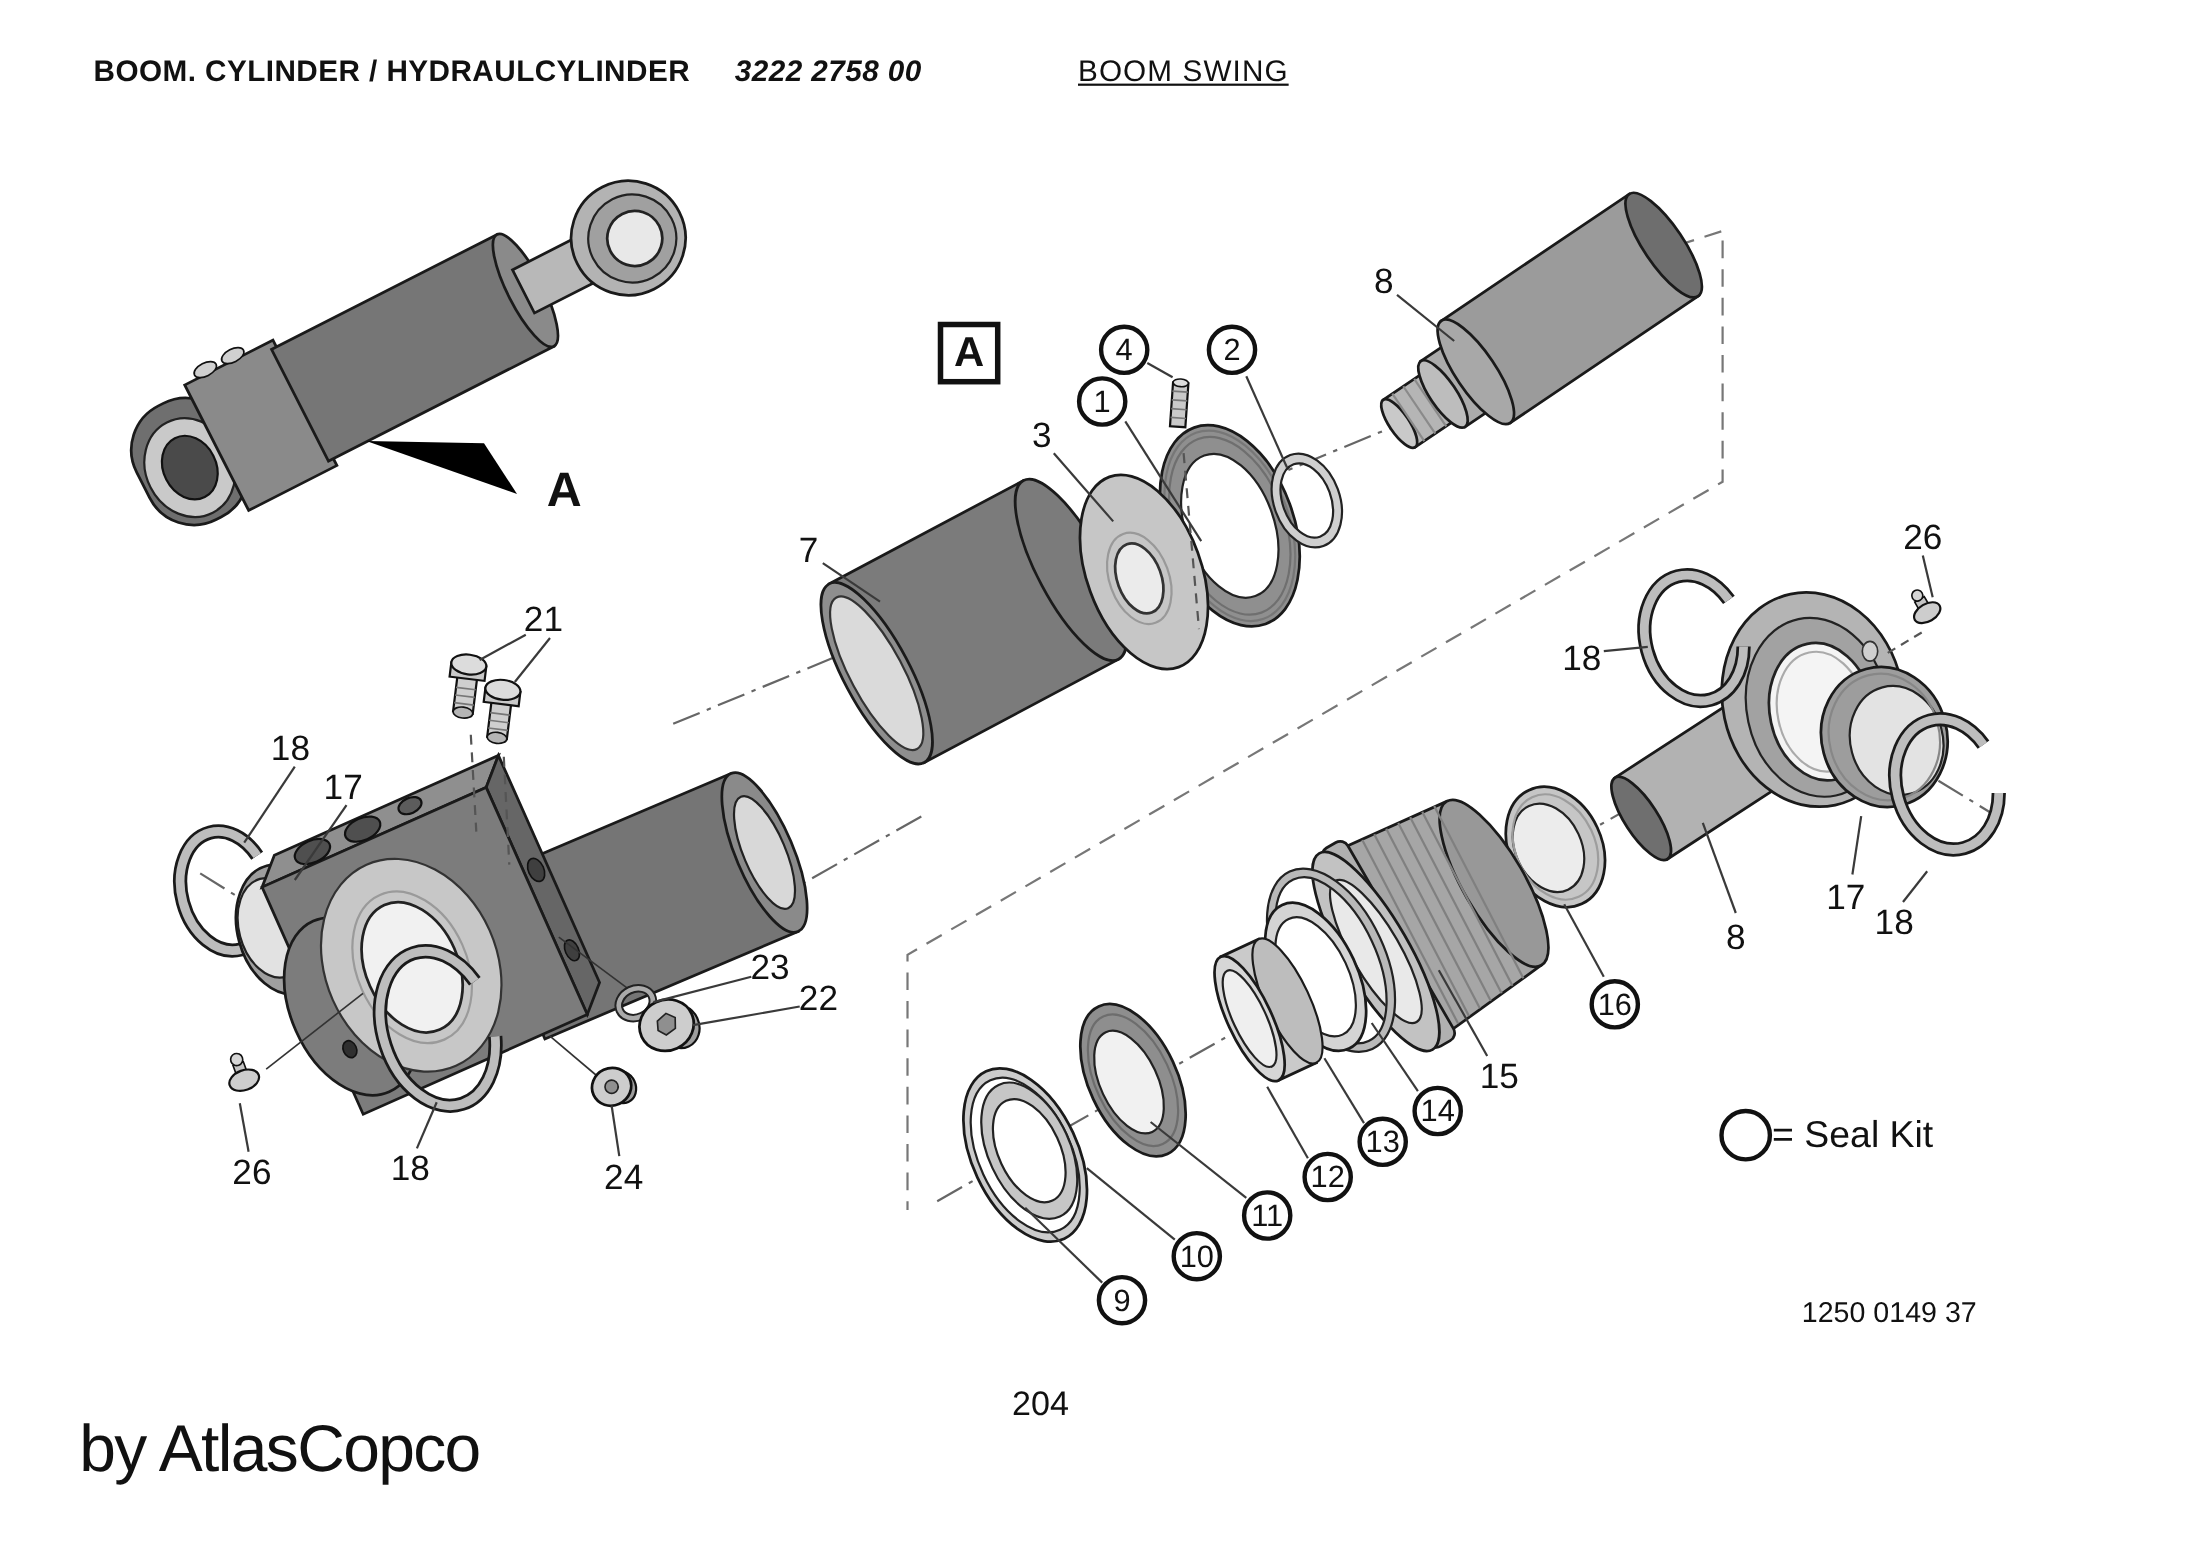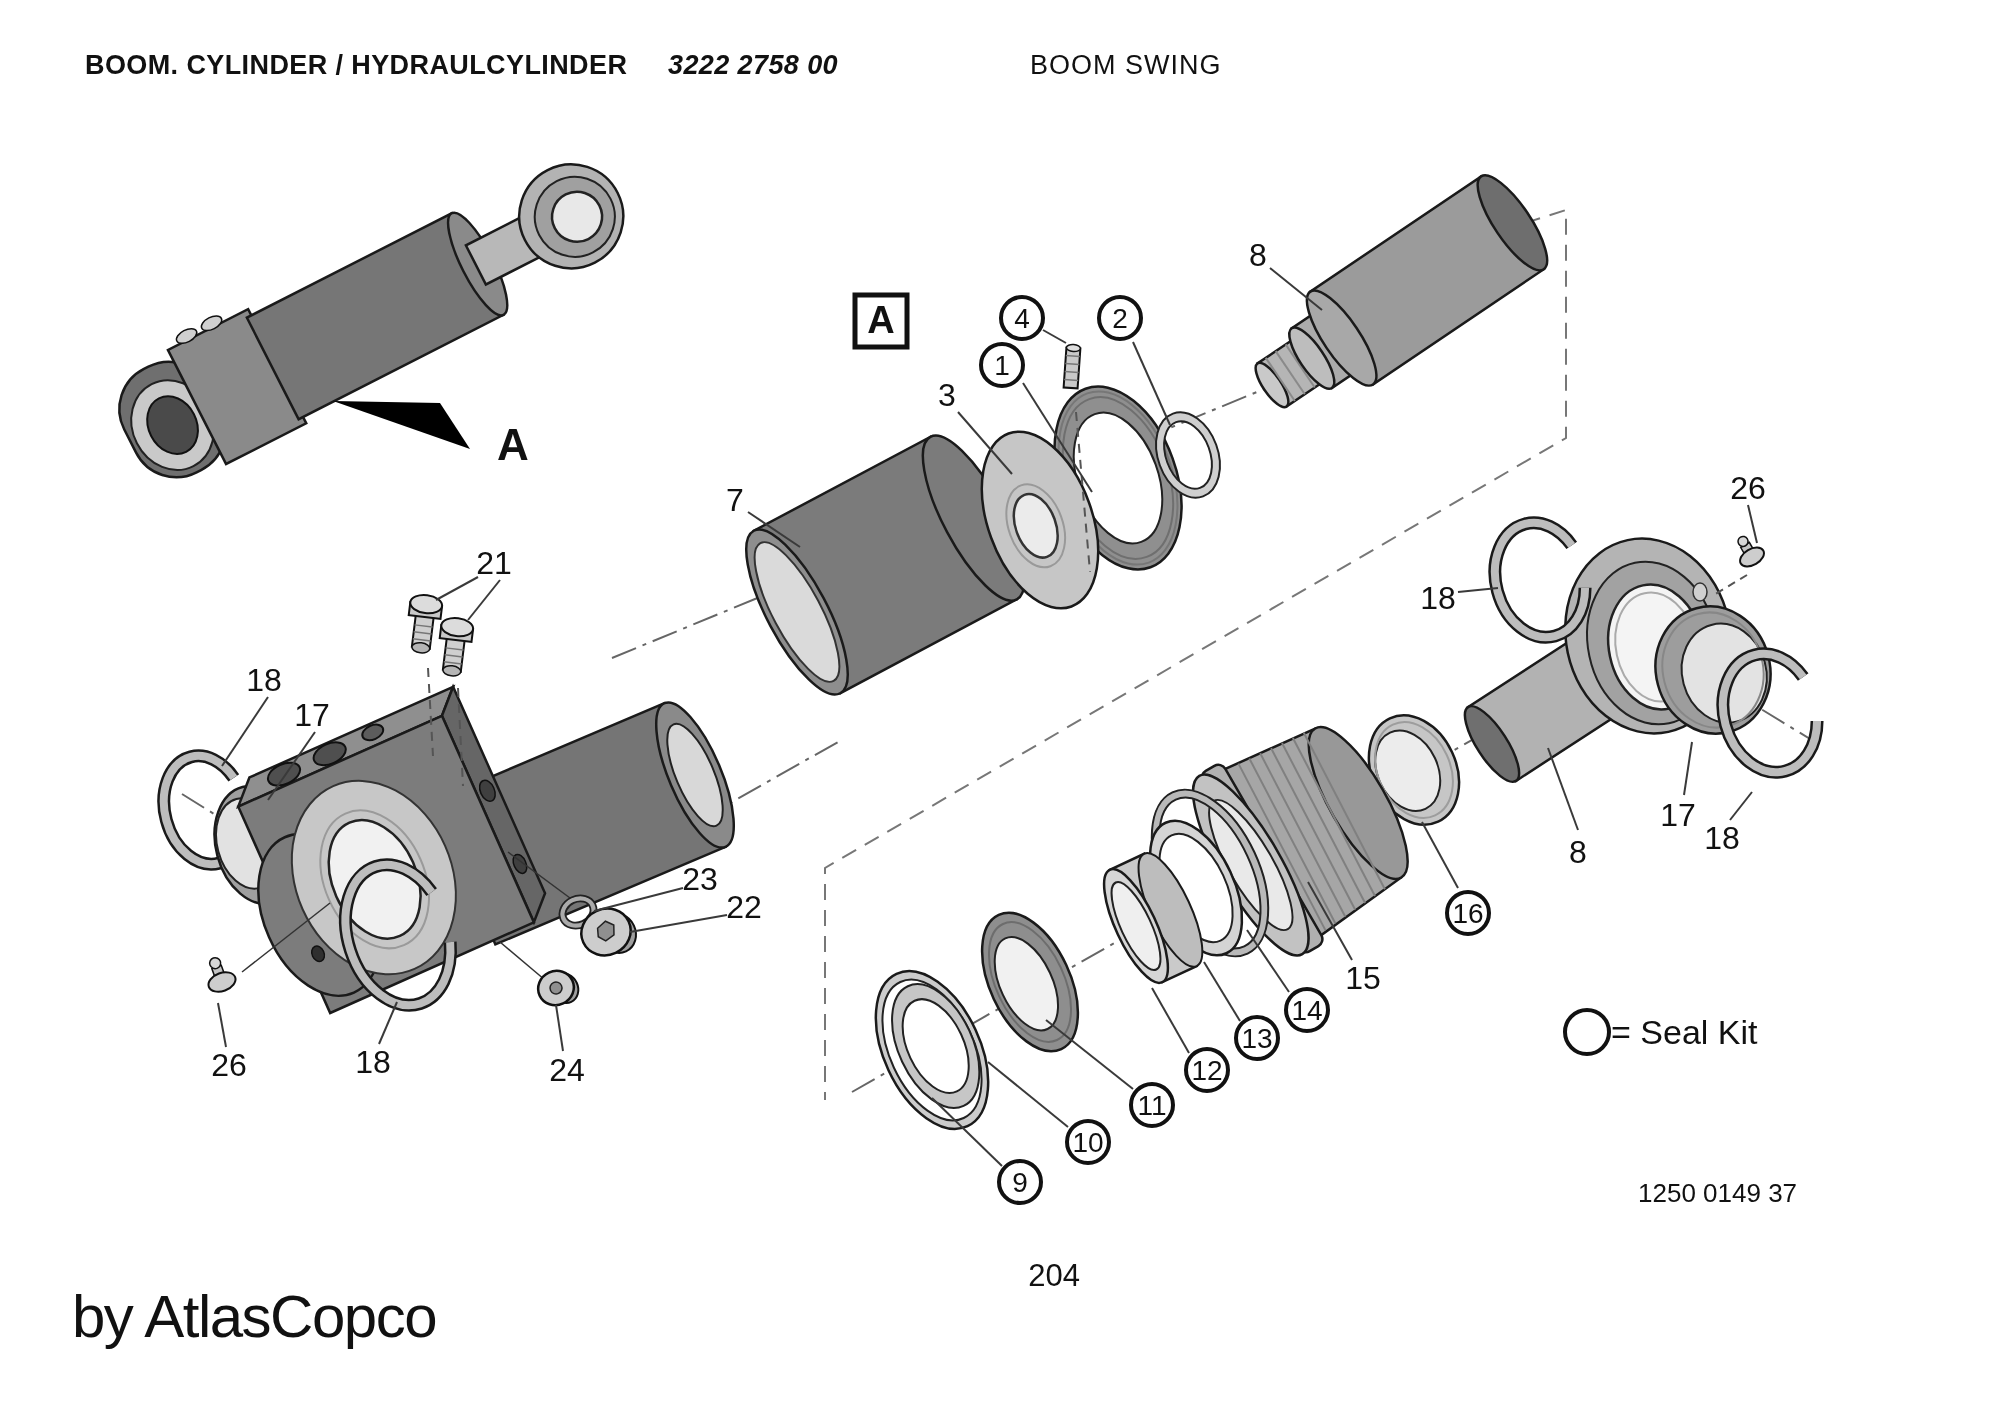--- a/index.html
+++ b/index.html
@@ -1,21 +1,21 @@
 <!DOCTYPE html>
 <html><head>
 <meta charset="utf-8">
 <style>
   html,body{margin:0;padding:0;}
   .page{position:relative;width:2000px;height:1415px;background:#fff;overflow:hidden;font-family:"Liberation Sans",sans-serif;color:#111;}
   .hdr{position:absolute;top:50px;font-size:27px;font-weight:bold;letter-spacing:.4px;white-space:nowrap;}
   #hdr-title{left:85px;}
   #hdr-part{left:668px;font-style:italic;}
-  #hdr-section{left:1030px;font-weight:normal;letter-spacing:1px;}
-  #page-num{position:absolute;left:920px;top:1258px;width:160px;text-align:right;font-size:31px;}
+  #hdr-section{left:980px;font-weight:normal;letter-spacing:1px;text-decoration:underline;}
+  #page-num{position:absolute;left:920px;top:1258px;width:160px;text-align:left;font-size:31px;}
   #doc-num{position:absolute;left:1638px;top:1178px;font-size:26px;white-space:nowrap;}
   #byline{position:absolute;left:72px;top:1282px;font-size:60px;letter-spacing:-1.5px;white-space:nowrap;}
   #legend{position:absolute;left:1563px;top:1008px;display:flex;align-items:center;}
   #legend .circ{width:40px;height:40px;border:4px solid #111;border-radius:50%;}
   #legend .txt{font-size:34px;white-space:nowrap;}
   svg{position:absolute;left:0;top:0;}
   svg text{font-family:"Liberation Sans",sans-serif;fill:#111;}
   .lbl{font-size:32px;}
   .clbl{font-size:28px;}
 </style>

